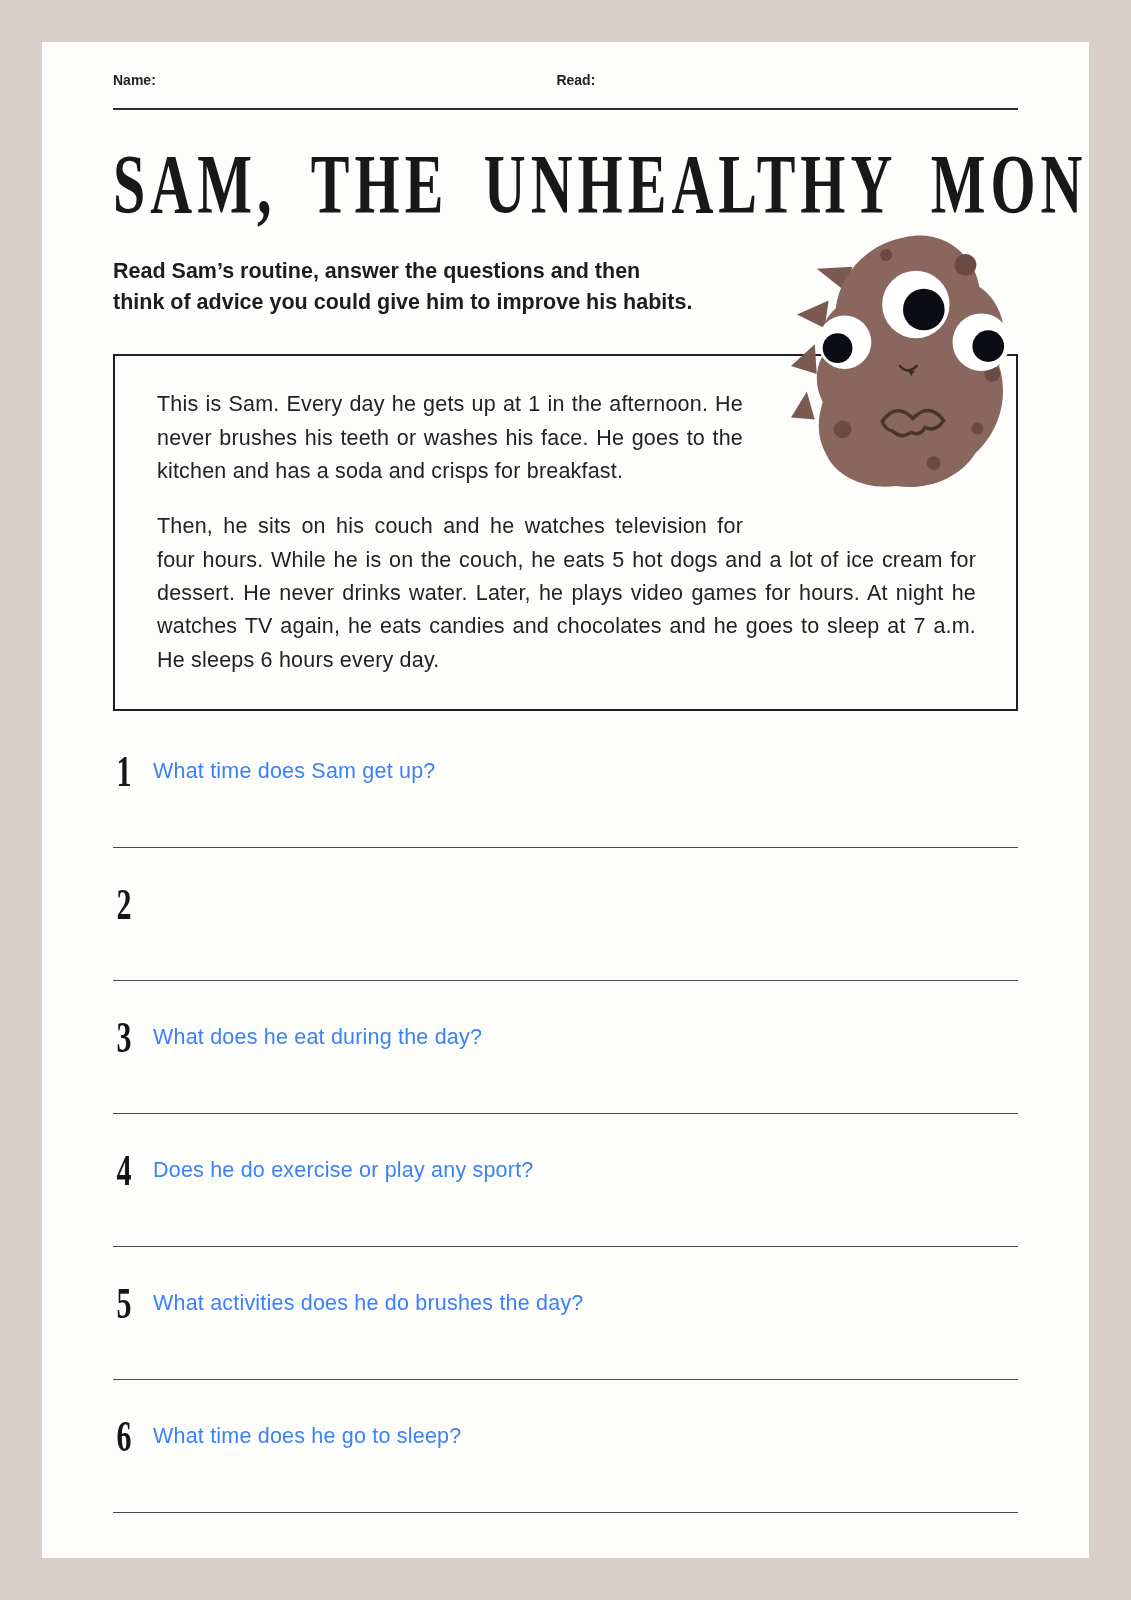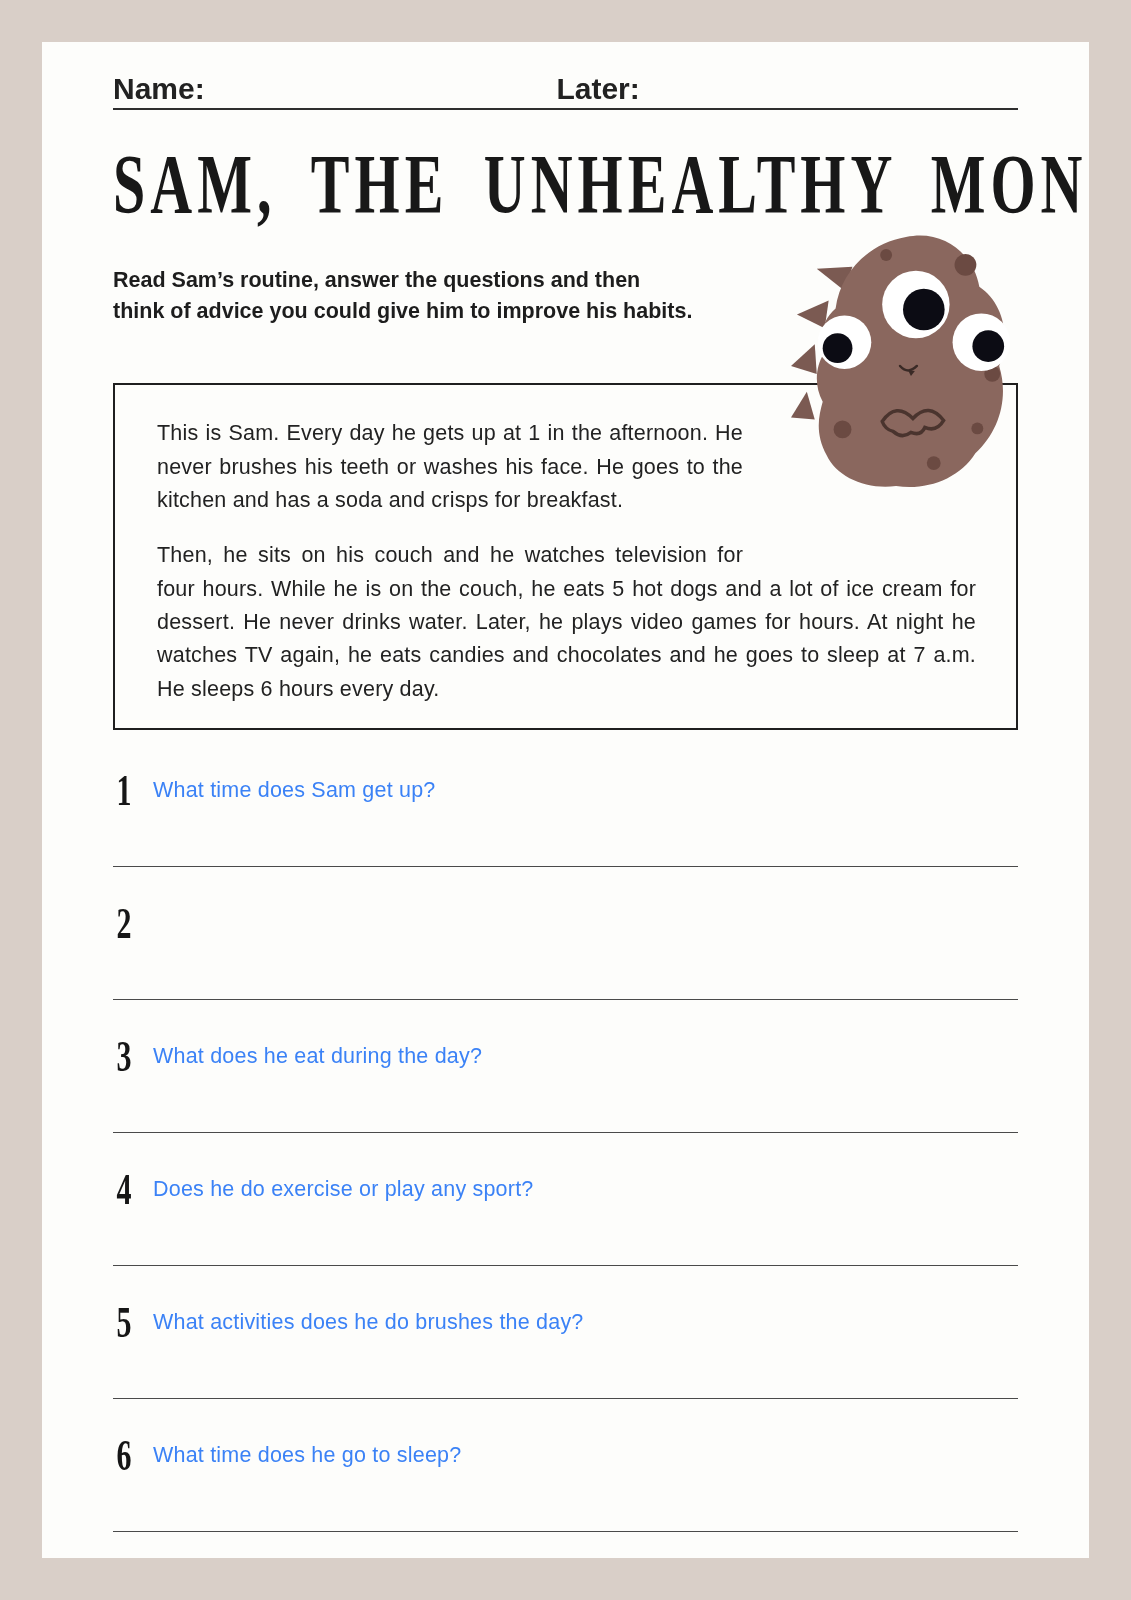--- a/index.html
+++ b/index.html
@@ -23,21 +23,21 @@
     padding: 30px 71px 40px 71px;
     overflow: hidden;
   }
 
   
   .name-date-row {
     position: relative;
     border-bottom: 2px solid #2e2e2e;
     padding-bottom: 8px;
     font-weight: bold;
-    font-size: 30px;
+    font-size: 14px;
     height: 38px;
   }
   .date-label {
     position: absolute;
     left: 49%;
     top: 0;
   }
 
   
   .title-wrap {
@@ -54,33 +54,33 @@
     letter-spacing: 5px;
     word-spacing: 16px;
     transform: scaleY(1.45);
     transform-origin: center top;
     color: #181818;
     white-space: nowrap;
   }
 
   
   .instructions {
-    margin-top: 33px;
+    margin-top: 24px;
     font-weight: bold;
     font-size: 21.5px;
     line-height: 1.45;
     color: #1d1d1d;
     max-width: 720px;
   }
 
   
   .reading-box {
-    margin-top: 56px;
+    margin-top: 36px;
     border: 2.5px solid #1f1f1f;
-    padding: 32px 40px 22px 42px;
+    padding: 32px 40px 32px 42px;
     font-size: 21.5px;
     line-height: 1.55;
     color: #222;
     background: #fdfdfb;
   }
   .reading-box p {
     text-align: justify;
     letter-spacing: 0.2px;
   }
   .reading-box p + p { margin-top: 22px; }
@@ -133,21 +133,21 @@
   }
 </style>
 </head>
 <body>
 
 <div class="frame">
   <div class="page">
 
     <div class="name-date-row">
       <span>Name:</span>
-      <span class="date-label">Later:</span>
+      <span class="date-label">Read:</span>
     </div>
 
     <div class="title-wrap">
       <span class="title">SAM, THE UNHEALTHY MONSTER</span>
     </div>
 
     <div class="instructions">
       <div>Read Sam’s routine, answer the questions and then</div>
       <div>think of advice you could give him to improve his habits.</div>
     </div>

